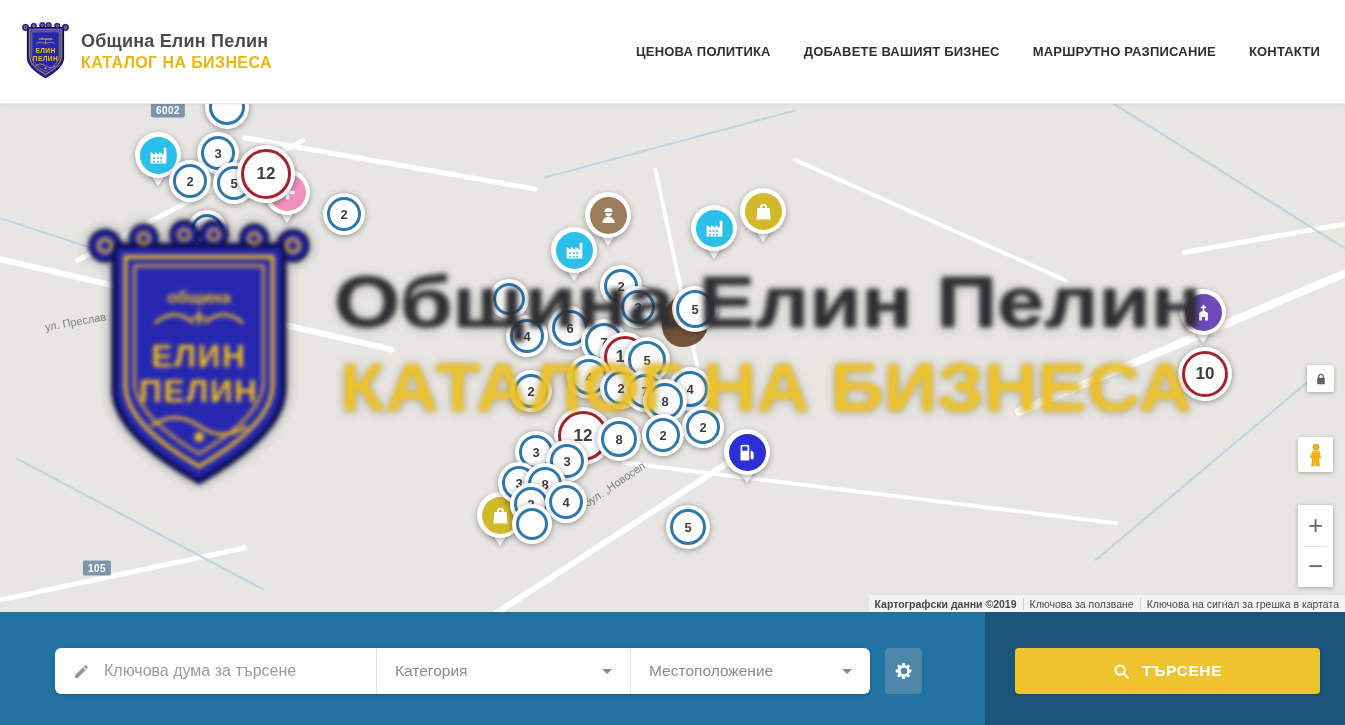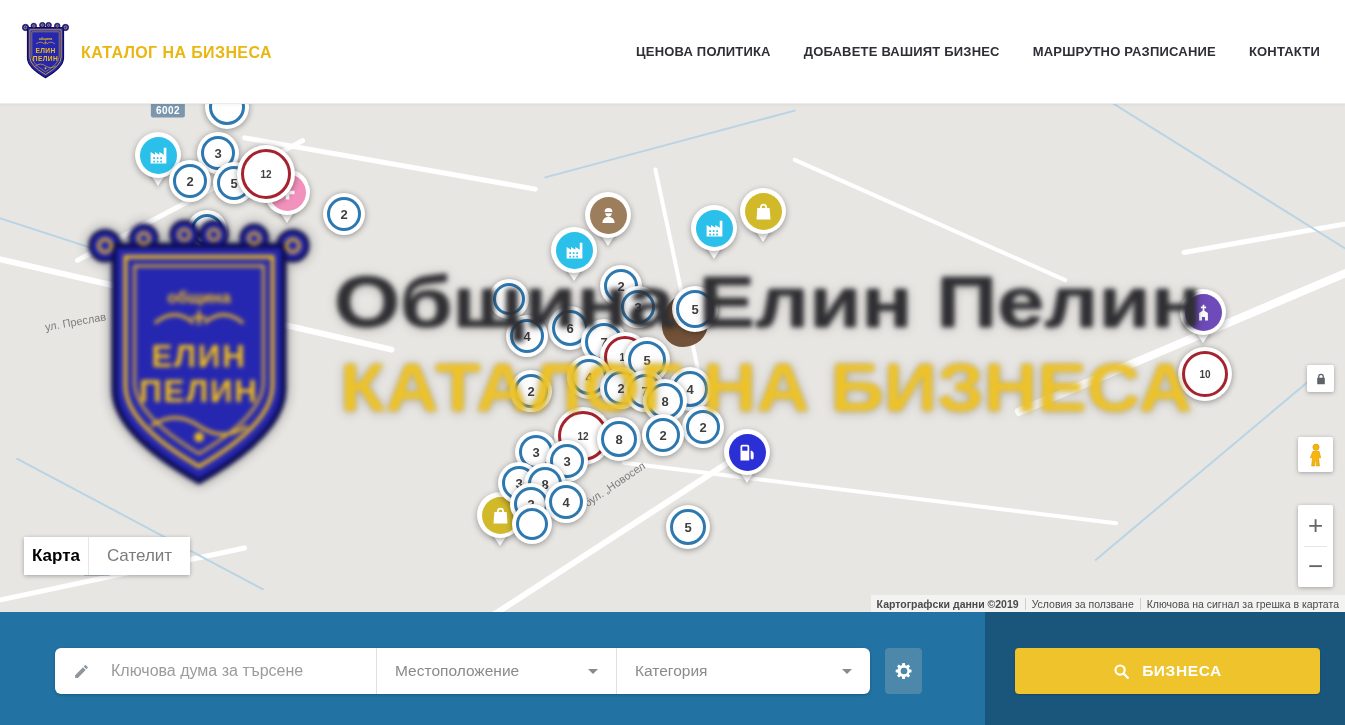--- a/index.html
+++ b/index.html
@@ -30,21 +30,21 @@
   .pin-head{width:46px;height:46px;border-radius:50%;background:#fff;display:flex;align-items:center;justify-content:center;
             box-shadow:0 2px 6px rgba(0,0,0,.35);position:relative;z-index:2;}
   .pin-inner{width:37px;height:37px;border-radius:50%;display:flex;align-items:center;justify-content:center;}
   .pin-icon svg{width:21px;height:21px;display:block;}
   .pin-tail{width:0;height:0;border:10px solid transparent;border-top:15px solid #fff;margin:-7px auto 0;
             filter:drop-shadow(0 2px 2px rgba(0,0,0,.25));position:relative;z-index:1;}
   .cluster{position:absolute;border-radius:50%;background:#fff;box-shadow:0 1px 6px rgba(0,0,0,.4);
            display:flex;z-index:5;cursor:pointer;}
   .cluster-ring{flex:1;margin:4px;border-radius:50%;border:3px solid #2e78b0;display:flex;align-items:center;justify-content:center;
                 font-size:13px;font-weight:700;color:#3f3f3f;}
-  .cluster.big .cluster-ring{font-size:10px;}
+  .cluster.big .cluster-ring{font-size:17px;}
   .blob{position:absolute;width:46px;height:52px;background:#6b4a2e;border-radius:50% 50% 55% 45%/60% 55% 45% 40%;
         z-index:2;opacity:.95;}
 
   
   .wm{position:absolute;z-index:10;pointer-events:none;}
   .wm-crest{left:83px;top:117px;width:232px;height:276px;filter:blur(2px) drop-shadow(0 0 6px rgba(0,0,0,.45));}
   .wm-crest svg{width:100%;height:100%;}
   .wm-title{left:328px;top:152px;width:905px;height:180px;filter:blur(2.4px) drop-shadow(0 1px 5px rgba(0,0,0,.3));}
 
   
@@ -70,21 +70,21 @@
   .zoom-btn{flex:1;display:flex;align-items:center;justify-content:center;font-size:26px;color:#666;cursor:pointer;font-weight:400;}
   .zoom-div{height:1px;background:#e6e6e6;margin:0 6px;}
 
   
   .search{position:absolute;left:0;top:612px;width:1345px;height:113px;background:#2273a3;z-index:40;}
   .search-right{position:absolute;left:985px;top:0;width:360px;height:113px;background:#1a567c;}
   .field-group{position:absolute;left:55px;top:36px;width:815px;height:46px;background:#fff;border-radius:6px;
                display:flex;align-items:stretch;box-shadow:0 1px 3px rgba(0,0,0,.25);}
   .seg{display:flex;align-items:center;position:relative;}
   .seg+.seg{border-left:1px solid #e0e0e0;}
-  .seg-keyword{width:303px;padding-left:18px;gap:19px;align-items:center;}
+  .seg-keyword{width:303px;padding-left:18px;gap:12px;align-items:center;}
   .seg-keyword svg{width:17px;height:17px;flex:none;}
   .seg-keyword input{border:none;outline:none;flex:1;font-size:16px;color:#444;font-family:"Liberation Sans",sans-serif;min-width:0;}
   .seg-keyword input::placeholder{color:#9b9b9b;}
   .seg-select{cursor:pointer;}
   .seg-cat{width:253px;}
   .seg-loc{flex:1;}
   .seg-select .sel-text{font-size:15.5px;color:#8a8a8a;padding-left:18px;}
   .arrow{position:absolute;right:18px;top:50%;margin-top:-2px;width:0;height:0;
          border-left:5px solid transparent;border-right:5px solid transparent;border-top:5px solid #8a8a8a;}
   .gear-btn{position:absolute;left:885px;top:36px;width:37px;height:46px;background:#4d87aa;border-radius:4px;
@@ -120,20 +120,21 @@
             <path d="M25 25 H95 V88 Q95 106 60 127 Q25 106 25 88 Z" fill="none" stroke="#f0bd1e" stroke-width="1.3"></path>
             <text x="60" y="45" text-anchor="middle" font-family="Liberation Sans, sans-serif" font-size="9" font-weight="bold" fill="#f0bd1e">община</text>
             <path d="M36 56 Q47 47 57 56 M63 56 Q73 47 84 56" fill="none" stroke="#f0bd1e" stroke-width="1.6"></path>
             <path d="M60 49 v8 M56 53 h8" stroke="#f0bd1e" stroke-width="1.4"></path>
             <text x="60" y="80" text-anchor="middle" font-family="Liberation Sans, sans-serif" font-size="17" font-weight="bold" fill="#f0bd1e" letter-spacing="1">ЕЛИН</text>
             <text x="60" y="99" text-anchor="middle" font-family="Liberation Sans, sans-serif" font-size="17" font-weight="bold" fill="#f0bd1e" letter-spacing="1">ПЕЛИН</text>
             <path d="M34 112 Q47 103 60 112 Q73 121 86 112" fill="none" stroke="#f0bd1e" stroke-width="1.6"></path>
             <circle cx="60" cy="118" r="2.6" fill="#f0bd1e"></circle>
           </svg></div>
       <div class="logo-text">
+        <div class="l1">Община Елин Пелин</div>
         <div class="l2">КАТАЛОГ НА БИЗНЕСА</div>
       </div>
     </div>
     <div class="nav">
       <span class="nav-item">ЦЕНОВА ПОЛИТИКА</span>
       <span class="nav-item">ДОБАВЕТЕ ВАШИЯТ БИЗНЕС</span>
       <span class="nav-item">МАРШРУТНО РАЗПИСАНИЕ</span>
       <span class="nav-item">КОНТАКТИ</span>
     </div>
   </div>
@@ -404,30 +405,26 @@
           <circle cx="60" cy="118" r="2.6" fill="#f0bd1e"></circle>
         </svg></div>
 
     <div class="wm wm-title">
       <svg width="905" height="180" viewBox="0 0 905 180">
         <text x="6" y="72" font-family="Liberation Sans, sans-serif" font-size="72" font-weight="bold" fill="#2f2f33" textLength="868" lengthAdjust="spacingAndGlyphs">Община Елин Пелин</text>
         <text x="12" y="156" font-family="Liberation Sans, sans-serif" font-size="68" font-weight="bold" fill="#eec225" textLength="852" lengthAdjust="spacingAndGlyphs">КАТАЛОГ НА БИЗНЕСА</text>
       </svg>
     </div>
 
-    <div class="maptype">
-      <div class="maptype-btn active">Карта</div>
-      <div class="maptype-btn inactive">Сателит</div>
-    </div>
 
     <div class="google-logo">Google</div>
 
     <div class="attribution">
       <span>Картографски данни ©2019</span>
-      <span>Условия за ползване</span>
+      <span>Ключова за ползване</span>
       <span>Ключова на сигнал за грешка в картата</span>
     </div>
 
     <div class="ctl-lock">
       <svg viewBox="0 0 24 24">
         <path fill="#5f6368" fill-rule="evenodd" d="M7 10V8a5 5 0 0 1 10 0v2h1.5v11h-13V10H7zm2.2 0h5.6V8a2.8 2.8 0 0 0-5.6 0v2z"></path>
       </svg>
     </div>
     <div class="ctl-pegman">
       <svg viewBox="0 0 24 26">
@@ -445,38 +442,38 @@
   <div class="search">
     <div class="search-right"></div>
 
     <div class="field-group">
       <div class="seg seg-keyword">
         <svg viewBox="0 0 24 24">
           <path fill="#8f969c" d="M3 17.2V21h3.8L17.9 9.9l-3.8-3.8L3 17.2zM20.7 7.1a1 1 0 0 0 0-1.4l-2.4-2.4a1 1 0 0 0-1.4 0l-1.8 1.8 3.8 3.8 1.8-1.8z"></path>
         </svg>
         <input type="text" placeholder="Ключова дума за търсене" style="">
       </div>
+      <div class="seg seg-select seg-cat">
+        <span class="sel-text">Категория</span>
+        <span class="arrow"></span>
+      </div>
       <div class="seg seg-select seg-loc">
         <span class="sel-text">Местоположение</span>
-        <span class="arrow"></span>
-      </div>
-      <div class="seg seg-select seg-cat">
-        <span class="sel-text">Категория</span>
         <span class="arrow"></span>
       </div>
     </div>
 
     <div class="gear-btn">
       <svg viewBox="0 0 24 24">
         <path fill="#fff" fill-rule="evenodd" d="M12 8a4 4 0 1 0 0 8 4 4 0 0 0 0-8zm9 5.5v-3l-2.6-.5a6.7 6.7 0 0 0-.6-1.5l1.5-2.2-2.1-2.1-2.2 1.5c-.5-.3-1-.5-1.5-.6L13 2.5h-3l-.5 2.6c-.5.1-1 .3-1.5.6L5.8 4.2 3.7 6.3l1.5 2.2c-.3.5-.5 1-.6 1.5l-2.6.5v3l2.6.5c.1.5.3 1 .6 1.5l-1.5 2.2 2.1 2.1 2.2-1.5c.5.3 1 .5 1.5.6l.5 2.6h3l.5-2.6c.5-.1 1-.3 1.5-.6l2.2 1.5 2.1-2.1-1.5-2.2c.3-.5.5-1 .6-1.5l2.6-.5z"></path>
       </svg>
     </div>
 
     <button class="submit-btn">
       <svg viewBox="0 0 24 24" fill="none" stroke="#fff" stroke-width="3">
         <circle cx="10" cy="10" r="6.5"></circle>
           <path d="M15 15l6 6" stroke-linecap="round"></path>
       </svg>
-      <span>БИЗНЕСА</span>
+      <span>ТЪРСЕНЕ</span>
     </button>
   </div>
 
 </div>
 
 </body></html>

